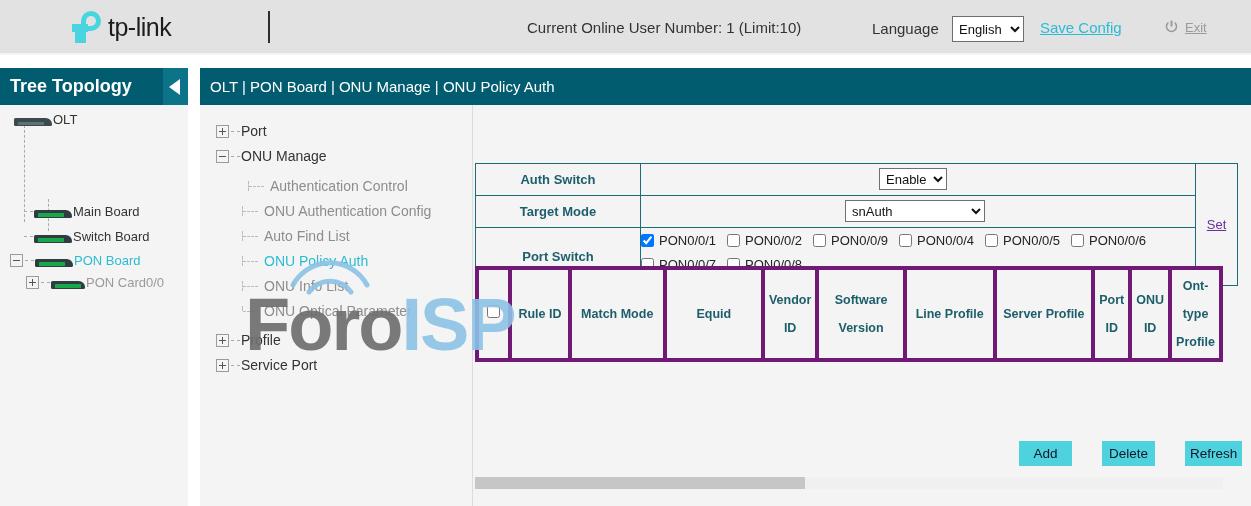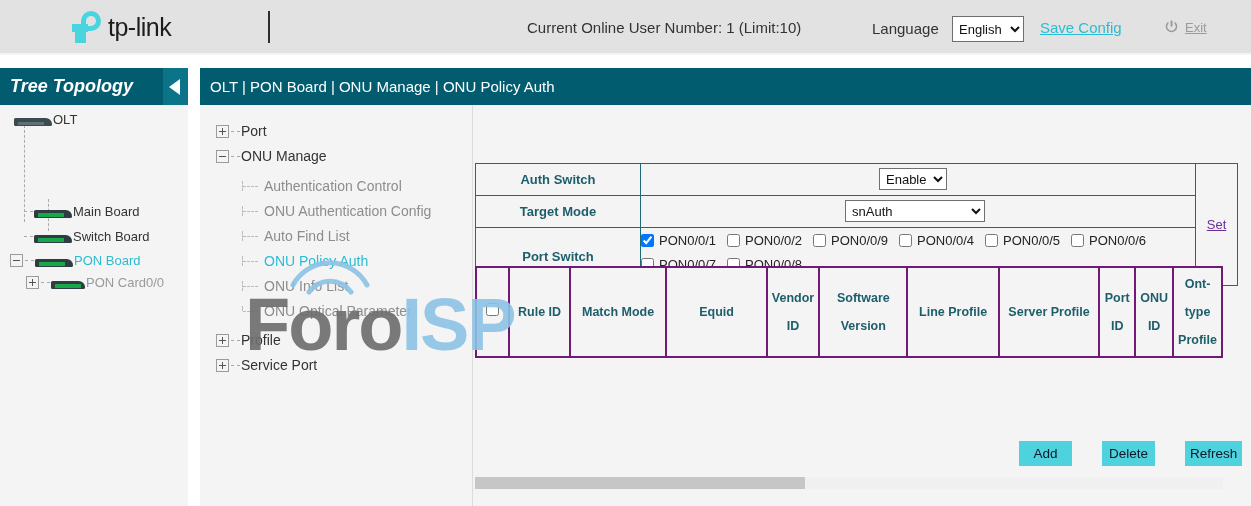--- a/index.html
+++ b/index.html
@@ -91,21 +91,21 @@
     width: 188px; height: 438px;
     background: #f4f4f4;
   }
   #tree-header {
     position: absolute; left: 0; top: 0;
     width: 188px; height: 37px;
     background: #005c6e;
   }
   #tree-title {
     position: absolute; left: 10px; top: 8px;
-    font-size: 18px; font-weight: bold; color: #ffffff; font-style: italic;
+    font-size: 18px; font-weight: bold; color: #ffffff;
   }
   #tree-collapse {
     position: absolute; right: 0; top: 0;
     width: 25px; height: 37px;
     background: #0b7489;
     cursor: pointer;
   }
   #tree-collapse .arrow {
     position: absolute; left: 6px; top: 11px;
     width: 0; height: 0;
@@ -262,21 +262,21 @@
   .port-item input { margin: 0 5px 0 0; width: 13px; height: 13px; }
 
   
   #data-table {
     position: absolute; left: 2px; top: 161px;
     width: 748px;
     border-collapse: collapse;
     background: #f4f4f4;
   }
   #data-table th {
-    border: 2px solid #701a75;
+    border: 4px solid #701a75;
     font-size: 12.5px; font-weight: bold;
     color: #1d5e6b;
     height: 86px;
     padding: 2px 4px;
     line-height: 28px;
     background: #f4f4f4;
   }
   th.cb-col { width: 34px; }
   th.rid-col { width: 62px; }
   th.mm-col  { width: 100px; }
@@ -537,21 +537,21 @@
     <span class="hdash"></span>
     <span class="lbl">Port</span>
   </div>
 
   <div class="menu-row" style="left:16px; top:43px;">
     <span class="expander"></span>
     <span class="hdash"></span>
     <span class="lbl">ONU Manage</span>
   </div>
 
-  <div class="submenu" style="left:42px; top:73px;">
+  <div class="submenu" style="left:48px; top:73px;">
     <span class="conn"></span>
     <span class="lbl">Authentication Control</span>
   </div>
   <div class="submenu" style="left:42px; top:98px;">
     <span class="conn"></span>
     <span class="lbl">ONU Authentication Config</span>
   </div>
   <div class="submenu" style="left:42px; top:123px;">
     <span class="conn"></span>
     <span class="lbl">Auto Find List</span>

